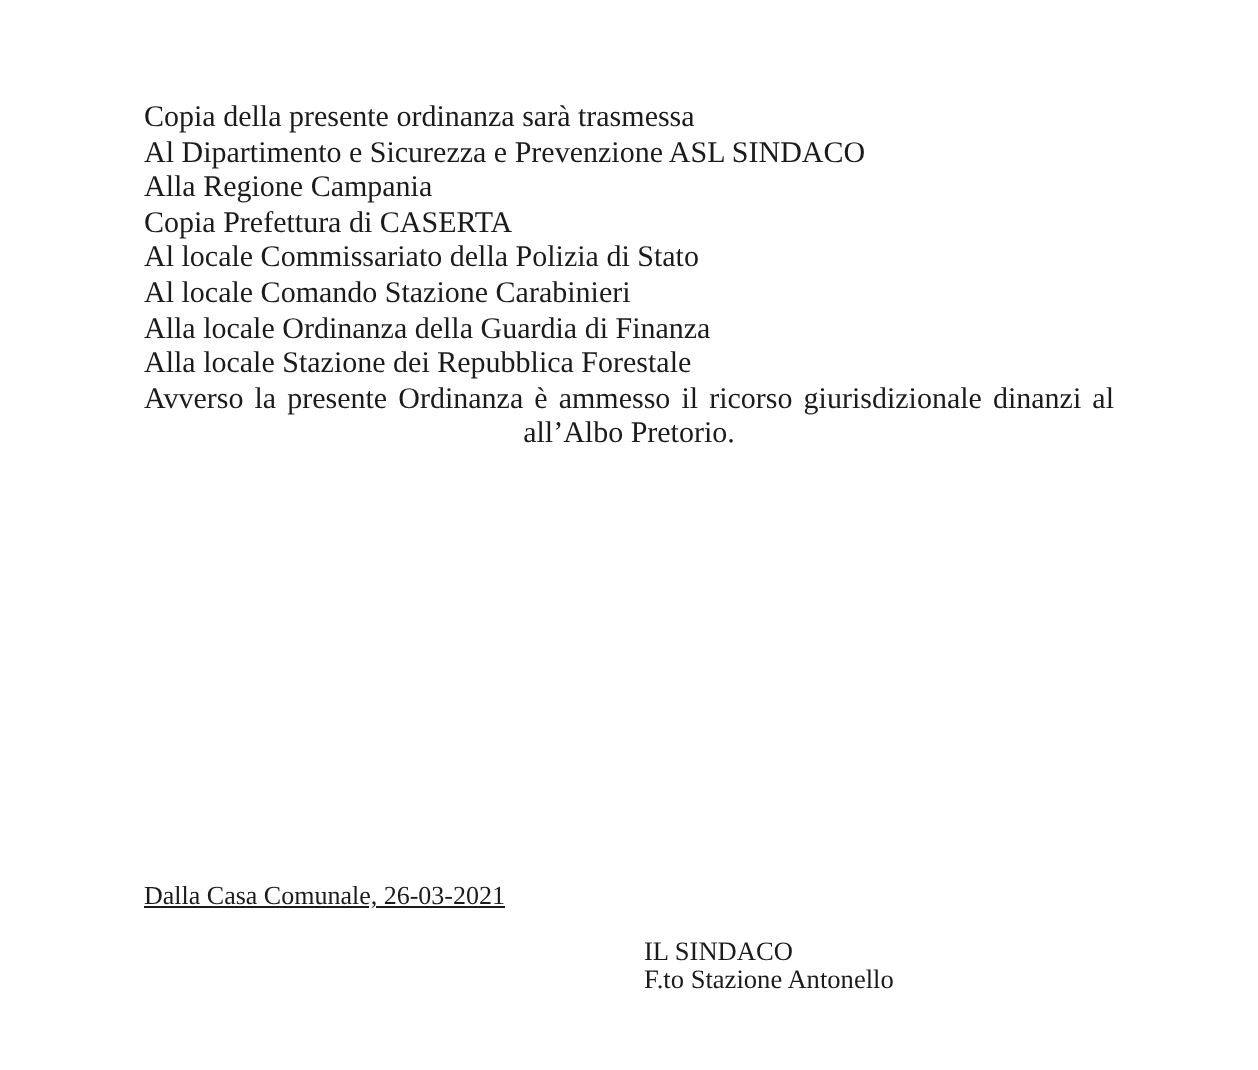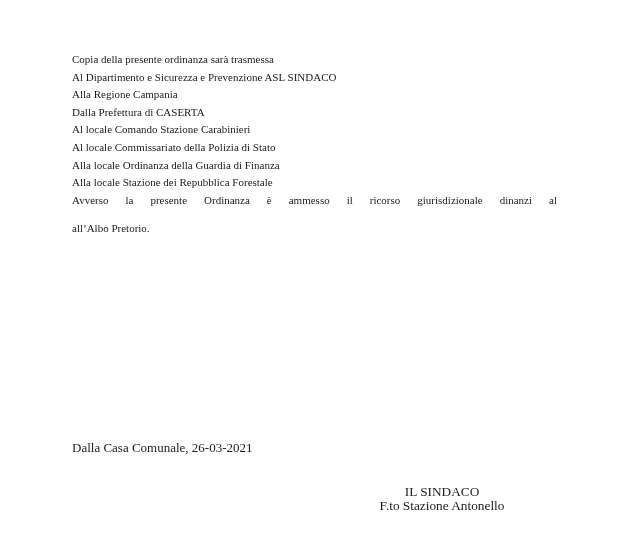--- a/index.html
+++ b/index.html
@@ -14,71 +14,69 @@
     background: #ffffff;
     overflow: hidden;
     font-family: "Liberation Serif", "DejaVu Serif", serif;
     color: #1b1b1b;
   }
   .content {
     position: absolute;
     left: 72px;
     top: 51px;
     width: 485px;
-    font-size: 11px;
+    font-size: 15px;
     line-height: 17.6px;
     white-space: nowrap;
   }
   .content .dist-line {
     white-space: nowrap;
   }
   .content .just-line {
     white-space: normal;
     text-align: justify;
     text-align-last: justify;
     -moz-text-align-last: justify;
     height: 17.6px;
     overflow: hidden;
   }
   .content .plain-line {
     white-space: nowrap;
-    text-align: left;
-    margin-top: 11px;
+    text-align: center;
   }
   .date-line {
     position: absolute;
     left: 72px;
     top: 439px;
     font-size: 13px;
     line-height: 17.6px;
     white-space: nowrap;
+    text-decoration: underline;
   }
   .signature {
     position: absolute;
     left: 322px;
     top: 469px;
     width: 240px;
-    text-align: center;
     font-size: 13.3px;
     line-height: 14.2px;
-    margin-top: 16px;
   }
 </style>
 </head>
 <body>
 
 <div class="page">
 
   <div class="content">
     <div class="dist-line">Copia della presente ordinanza sarà trasmessa</div>
     <div class="dist-line">Al Dipartimento e Sicurezza e Prevenzione ASL SINDACO</div>
     <div class="dist-line">Alla Regione Campania</div>
-    <div class="dist-line">Dalla Prefettura di CASERTA</div>
+    <div class="dist-line">Copia Prefettura di CASERTA</div>
+    <div class="dist-line">Al locale Commissariato della Polizia di Stato</div>
     <div class="dist-line">Al locale Comando Stazione Carabinieri</div>
-    <div class="dist-line">Al locale Commissariato della Polizia di Stato</div>
     <div class="dist-line">Alla locale Ordinanza della Guardia di Finanza</div>
     <div class="dist-line">Alla locale Stazione dei Repubblica Forestale</div>
 
     <div class="just-line">Avverso la presente Ordinanza è ammesso il ricorso giurisdizionale dinanzi al</div>
     <div class="plain-line">all’Albo Pretorio.</div>
   </div>
 
   <div class="date-line">Dalla Casa Comunale, 26-03-2021</div>
 
   <div class="signature">

